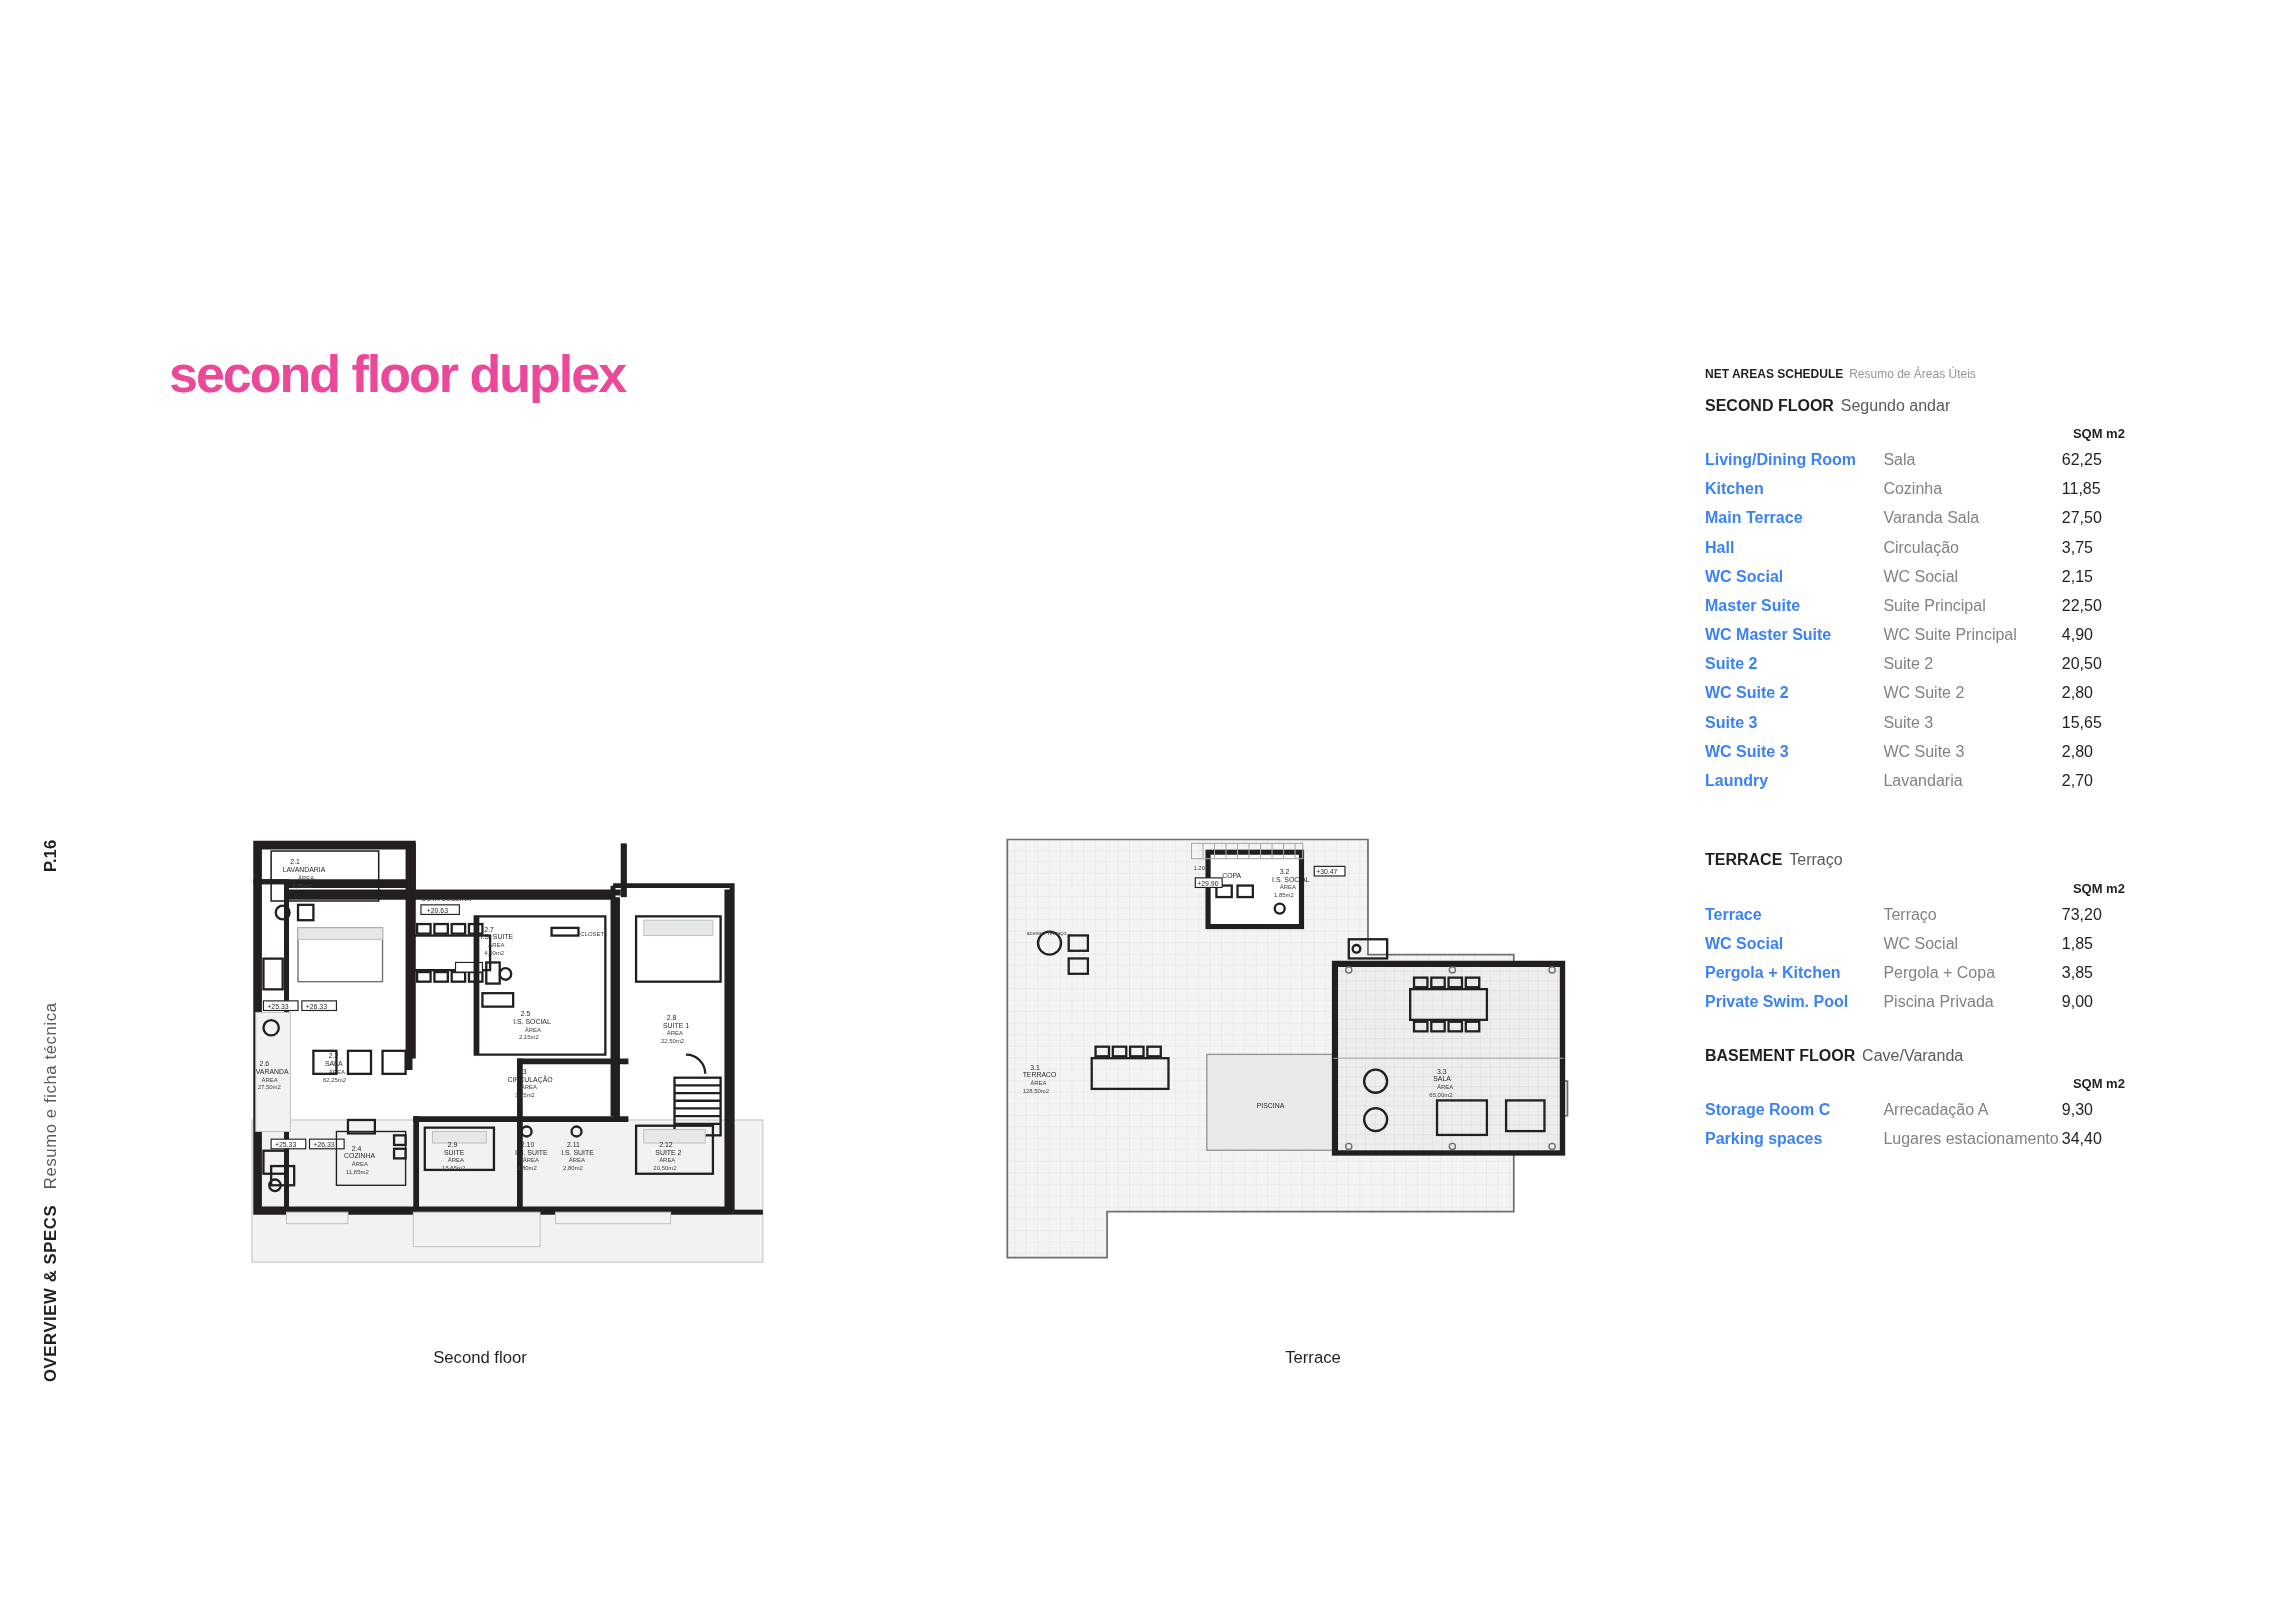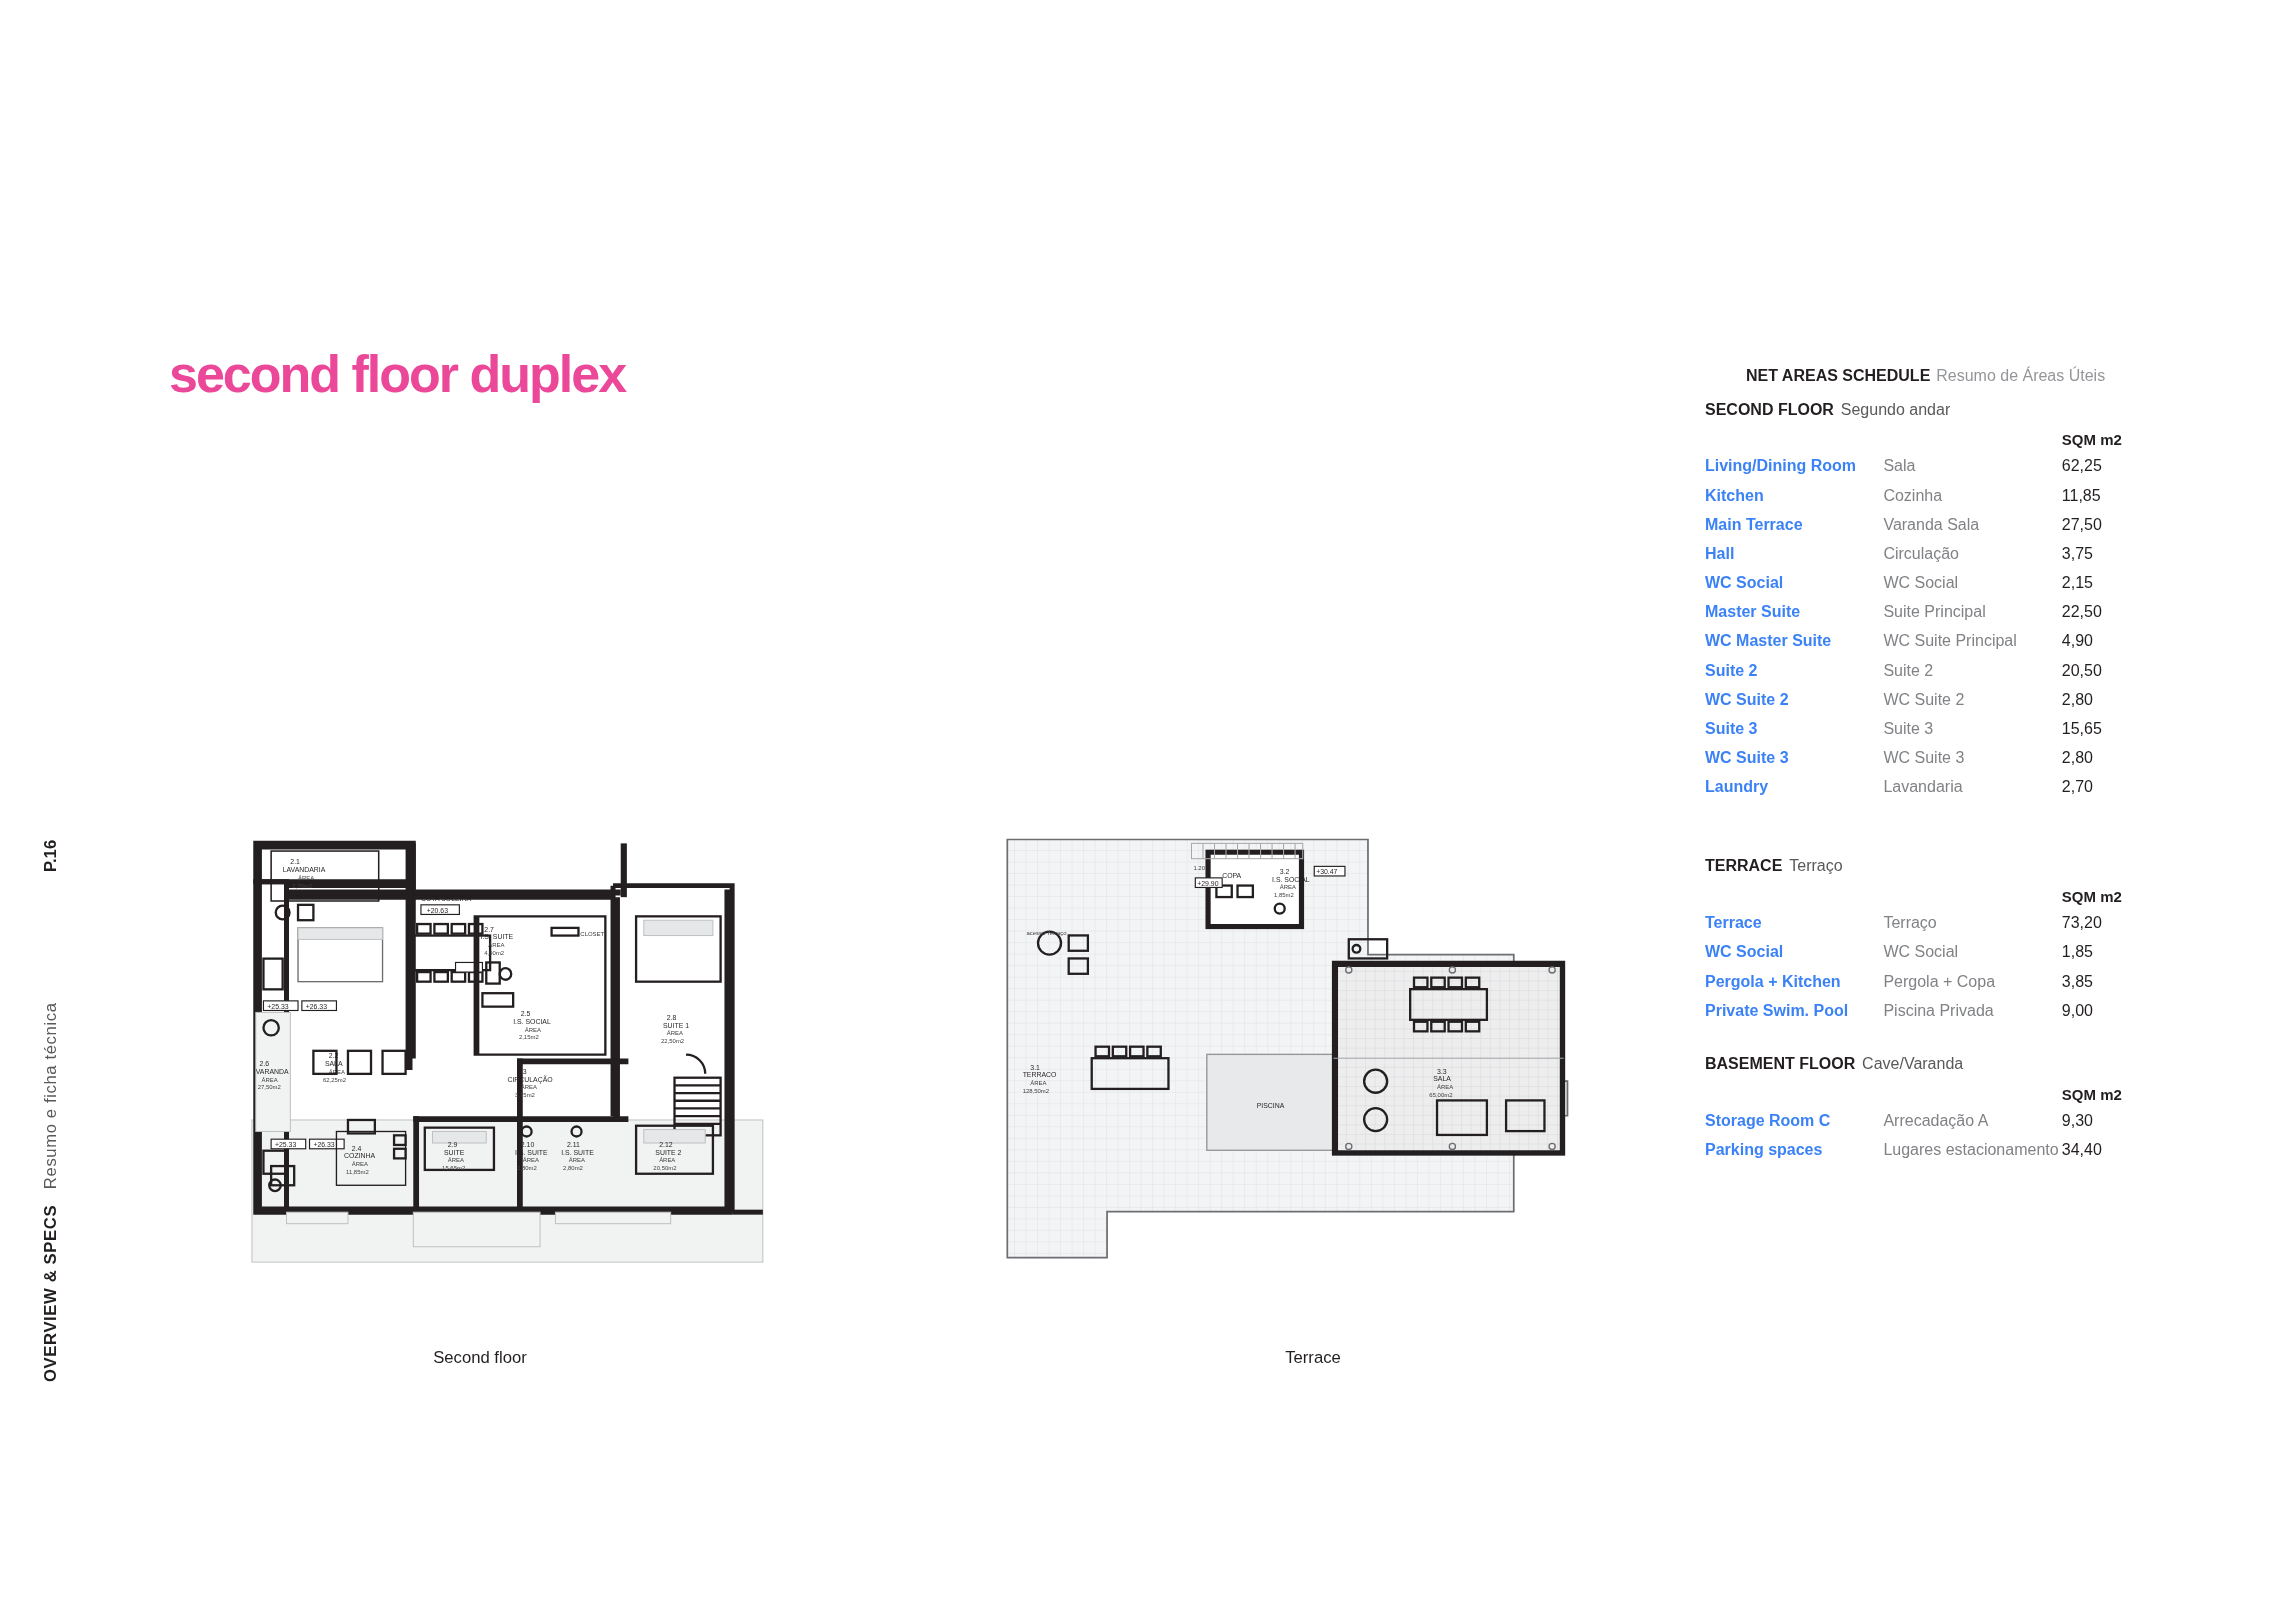--- a/index.html
+++ b/index.html
@@ -85,24 +85,23 @@
   }
 
   
   #schedule {
     position: absolute;
     left: 1705px;
     top: 367px;
     width: 490px;
   }
   .sched-head {
-    font-size: 16px;
+    font-size: 12px;
     margin-bottom: 15.7px;
     white-space: nowrap;
-    margin-left: 41px;
   }
   .sched-head .b { font-weight: bold; color: #231f20; }
   .sched-head .g { font-weight: normal; color: #939598; margin-left: 5.9px; }
 
   .sect-title {
     font-size: 16px;
     margin-top: 3.9px;
     margin-bottom: 7.8px;
     white-space: nowrap;
   }
@@ -118,24 +117,25 @@
   table.sched col.c2 { width: 178px; }
   table.sched col.c3 { width: 74px; }
   table.sched th, table.sched td {
     text-align: left;
     vertical-align: top;
     padding: 4.9px 0 5.9px 0;
     font-size: 16px;
     line-height: 1.15;
   }
   table.sched th.unit {
-    font-size: 15px;
+    font-size: 13px;
     font-weight: bold;
     color: #231f20;
     padding-bottom: 3.9px;
+    text-align: center;
   }
   table.sched td.en { color: #3b82f6; font-weight: bold; }
   table.sched td.pt { color: #808285; font-weight: normal; }
   table.sched td.num { color: #231f20; font-weight: normal; }
 
   .gap-lg { height: 51px; }
   .gap-sm { height: 25.5px; }
 
   
   .plan-caption {

